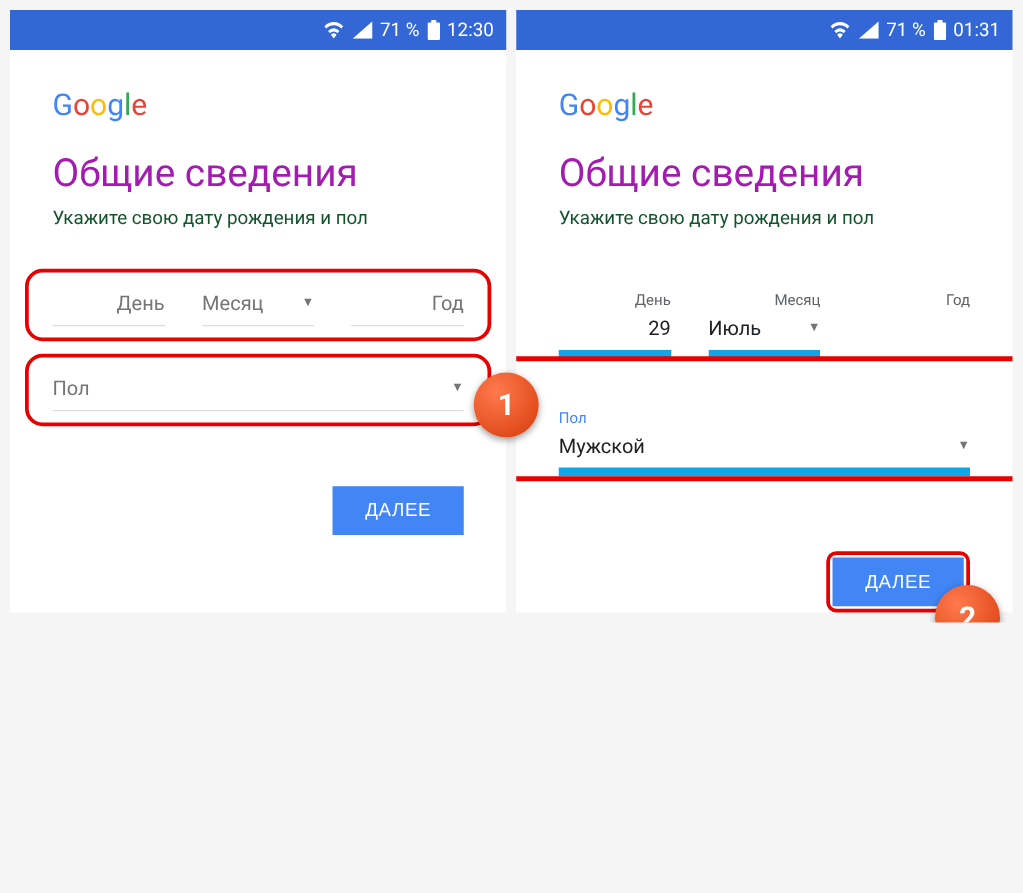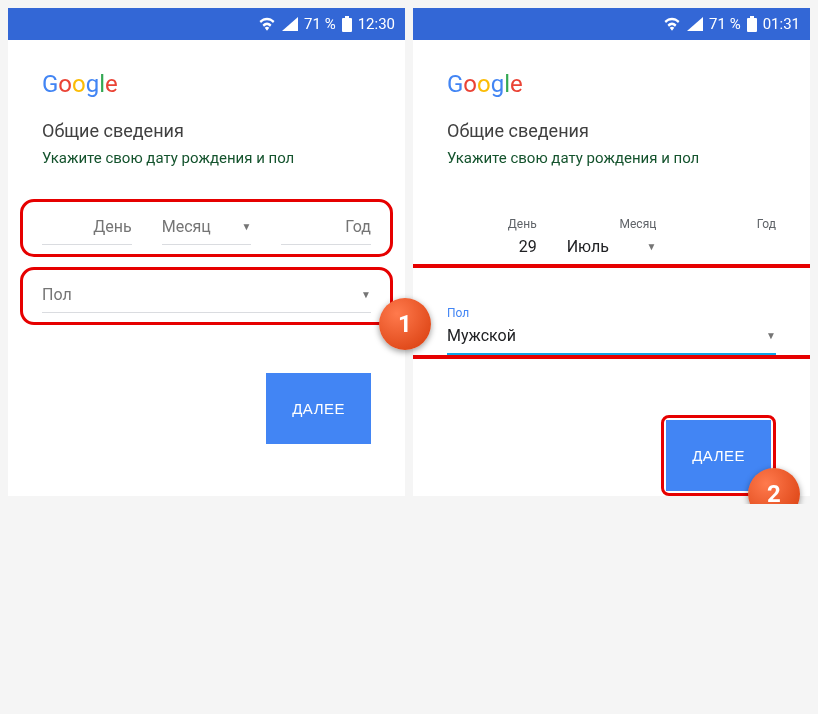--- a/index.html
+++ b/index.html
@@ -6,32 +6,32 @@
     body { font-family: Roboto, Arial, sans-serif; background: #f5f5f5; display: flex; gap: 8px; padding: 8px; }
     .phone { width: 397px; background: #fff; position: relative; }
     .statusbar { background: #3367d6; height: 32px; display: flex; justify-content: flex-end; align-items: center; padding: 0 10px; color: #fff; font-size: 15px; gap: 6px; }
     .statusbar svg { fill: #fff; }
     .content { padding: 30px 34px; }
     .google-logo { font-size: 24px; font-weight: 400; margin-bottom: 22px; }
     .g-b { color: #4285f4; }
     .g-r { color: #ea4335; }
     .g-y { color: #fbbc05; }
     .g-g { color: #34a853; }
-    .h1 { font-size: 18px; color: #404040; margin-bottom: 8px; }
+    .h1 { font-size: 31px; color: #a21caf; margin-bottom: 8px; }
     .sub { font-size: 15px; color: #14532d; margin-bottom: 50px; }
     .row-date { display: flex; gap: 30px; margin-bottom: 40px; position: relative; }
     .field { flex: 1; display: flex; flex-direction: column; position: relative; text-align: right; }
     .field-label { font-size: 12px; color: #5f6368; margin-bottom: 6px; }
     .field-label.focused { color: #4285f4; }
-    .field-value { font-size: 16px; color: #202124; padding-bottom: 8px; border-bottom: 2px solid #0ea5e9; }
+    .field-value { font-size: 16px; color: #202124; padding-bottom: 8px; border-bottom: 7px solid #0ea5e9; }
     .field-placeholder { font-size: 16px; color: #757575; padding-bottom: 8px; border-bottom: 1px solid #dadce0; }
     .dropdown { display: flex; align-items: center; justify-content: space-between; }
     .dropdown .arrow { color: #757575; font-size: 10px; margin-left: 4px; }
     .row-gender { margin-bottom: 60px; position: relative; }
-    .next-btn { background: #4285f4; color: #fff; border: none; padding: 27px 26px; font-size: 15px; font-weight: 500; letter-spacing: 0.5px; float: right; cursor: pointer; }
+    .next-btn { background: #4285f4; color: #fff; border: none; padding: 11px 26px; font-size: 15px; font-weight: 500; letter-spacing: 0.5px; float: right; cursor: pointer; }
     .highlight-red { position: absolute; border: 3px solid #e60000; border-radius: 14px; pointer-events: none; }
     .underline-red { position: absolute; height: 4px; background: #e60000; pointer-events: none; }
     .marker { position: absolute; width: 52px; height: 52px; border-radius: 50%; background: radial-gradient(circle at 35% 30%, #ff7a4d, #d63a0a); box-shadow: 0 2px 6px rgba(0,0,0,0.4); color: #fff; font-size: 24px; font-weight: 700; display: flex; align-items: center; justify-content: center; z-index: 10; pointer-events: none; }
     .highlight-blue { border: 3px solid #e60000; border-radius: 8px; padding: 2px; display: inline-block; float: right; }
     .highlight-blue .next-btn { float: none; }
   </style>
 </head>
 <body>
 
 <div class="phone">

